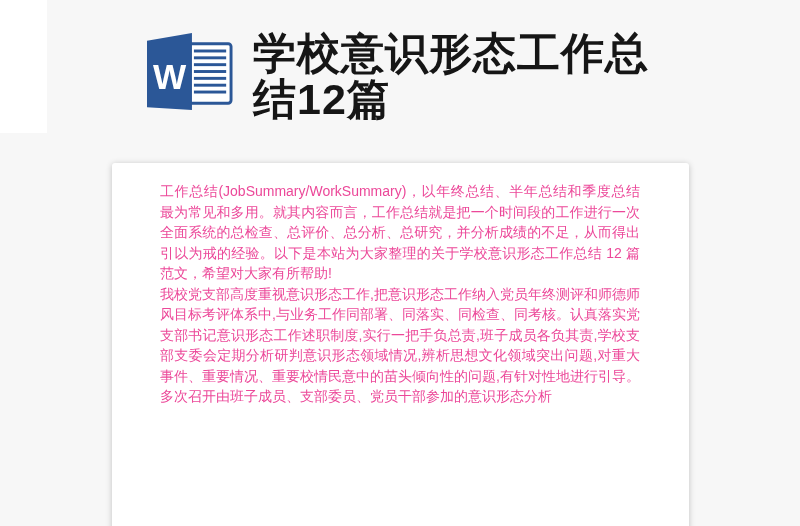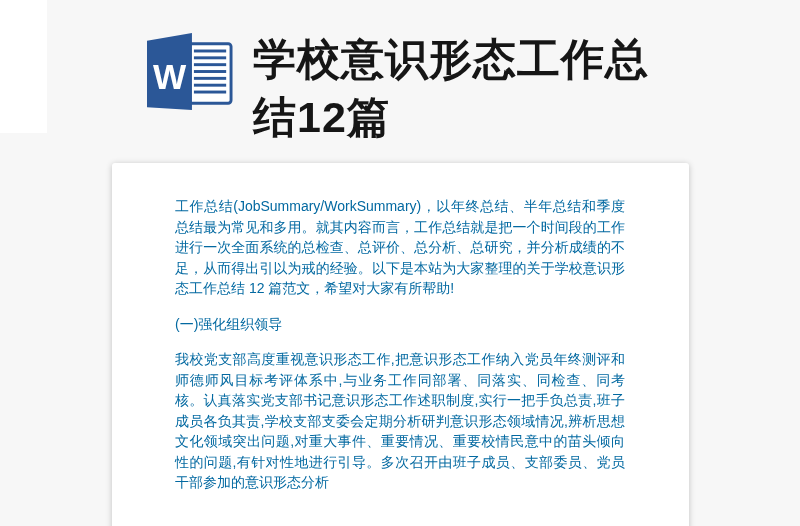--- a/index.html
+++ b/index.html
@@ -32,43 +32,43 @@
   .word-icon {
     width: 86px;
     height: 80px;
     flex: 0 0 auto;
     margin-top: 2px;
   }
   .page-title {
     margin: 0 0 0 20px;
     width: 420px;
     font-size: 43px;
-    line-height: 58px;
+    line-height: 46px;
     font-weight: bold;
     color: #161616;
     letter-spacing: 1px;
     word-break: break-all;
   }
   .doc-card {
     position: absolute;
     left: 112px;
     top: 163px;
     width: 577px;
     height: 560px; 
     box-sizing: border-box;
     background: #ffffff;
     border-radius: 3px;
     box-shadow: 0 1px 6px rgba(0, 0, 0, 0.22);
     padding: 18px 49px 0 48px;
   }
   .doc-card p {
-    margin: 15px;
+    margin: 0;
     font-size: 14px;
     line-height: 20.5px;
-    color: #0369a1;
+    color: #ec4899;
     text-align: justify;
     word-break: break-all;
   }
   .doc-card p.sec-gap {
     margin-top: 13px;
   }
 </style>
 </head>
 <body>
 
@@ -91,15 +91,14 @@
     <polygon points="0,8 46,0 46,79 0,76" fill="#2b5797"></polygon>
     <text x="23" y="57" text-anchor="middle" font-size="36" font-weight="bold" fill="#ffffff" font-family="Liberation Sans, sans-serif">W</text>
   </svg>
   <h1 class="page-title">学校意识形态工作总结12篇</h1>
 </div>
 
 <div class="doc-card">
   <p>工作总结(JobSummary/WorkSummary)，以年终总结、半年总结和季度总结最为常见和多用。就其内容而言，工作总结就是把一个时间段的工作进行一次全面系统的总检查、总评价、总分析、总研究，并分析成绩的不足，从而得出引以为戒的经验。以下是本站为大家整理的关于学校意识形态工作总结 12 篇范文，希望对大家有所帮助!</p>
 
 
-  <p>(一)强化组织领导</p>
   <p>我校党支部高度重视意识形态工作,把意识形态工作纳入党员年终测评和师德师风目标考评体系中,与业务工作同部署、同落实、同检查、同考核。认真落实党支部书记意识形态工作述职制度,实行一把手负总责,班子成员各负其责,学校支部支委会定期分析研判意识形态领域情况,辨析思想文化领域突出问题,对重大事件、重要情况、重要校情民意中的苗头倾向性的问题,有针对性地进行引导。多次召开由班子成员、支部委员、党员干部参加的意识形态分析</p>
 </div>
 
 </body></html>

